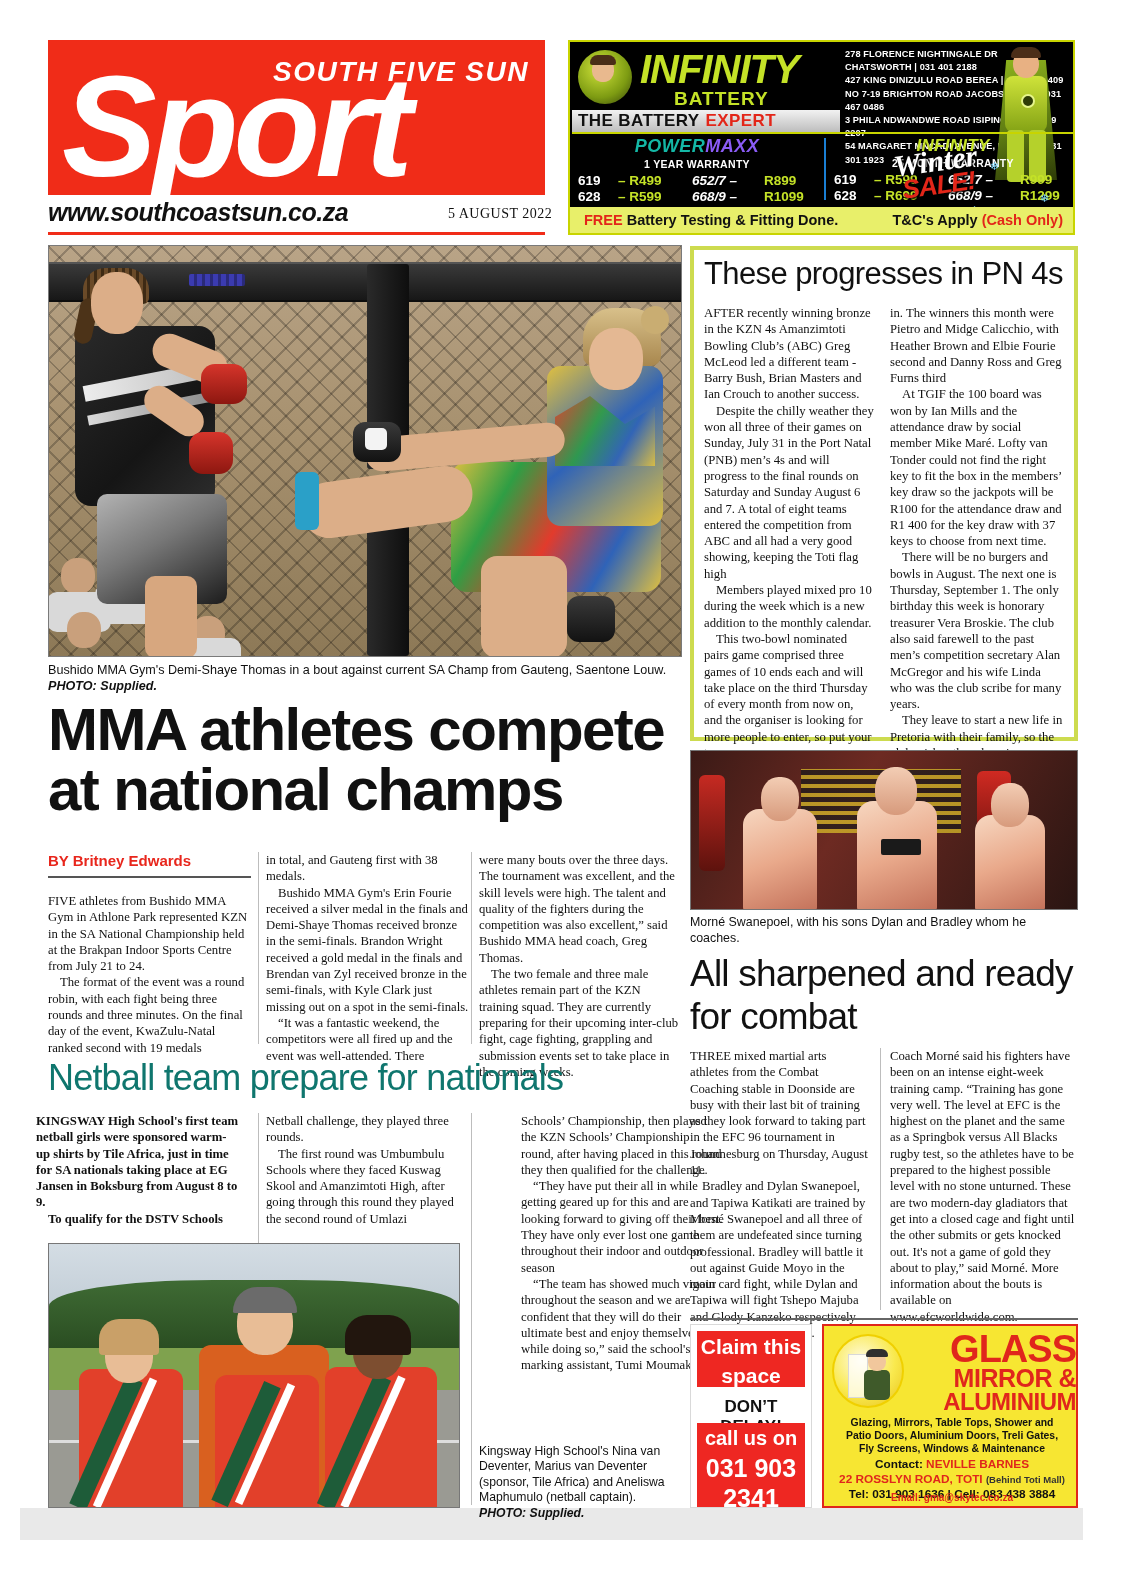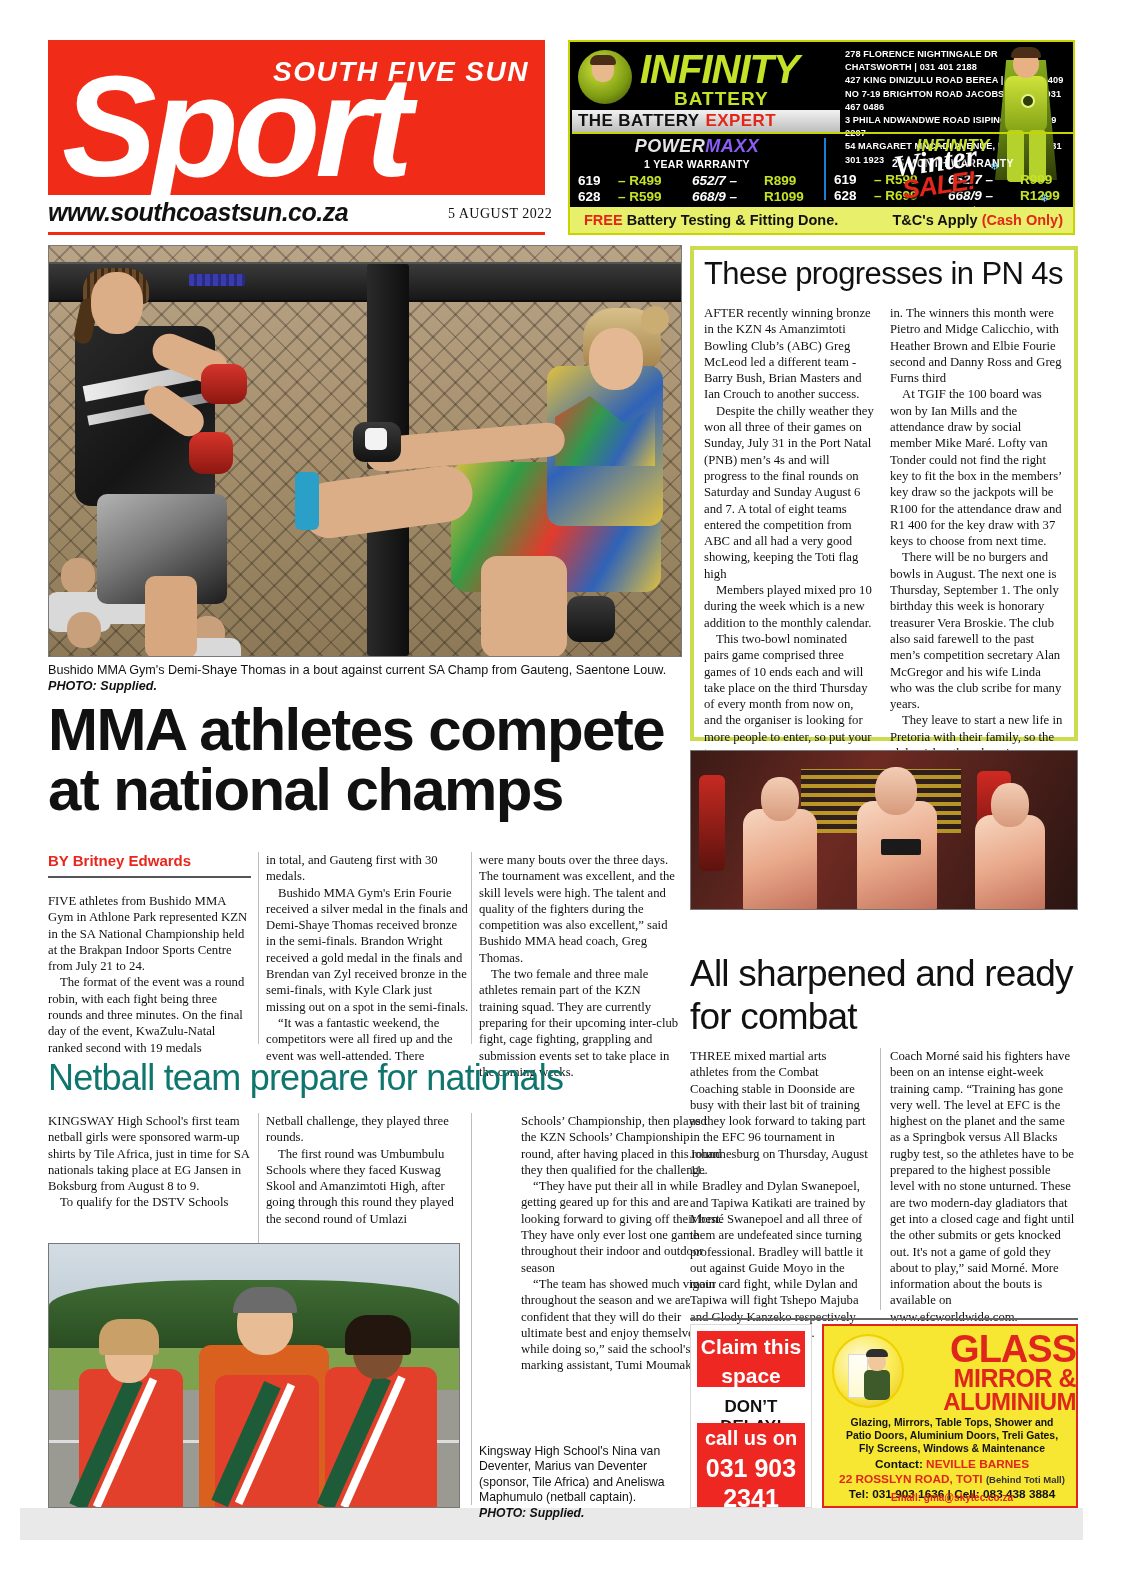--- a/index.html
+++ b/index.html
@@ -74,21 +74,21 @@
   .ab-leg { position:absolute; top:88px; width:17px; height:52px; background:#b5d12b; border-radius:4px; }
   .ab-leg.l { left:24px; } .ab-leg.r { left:46px; }
   .ab-divline { position:absolute; left:2px; top:90px; width:503px; height:2px; background:#c8d400; }
   .ab-cols { position:absolute; left:0; top:94px; width:507px; height:68px; }
   .ab-col { position:absolute; top:0; width:250px; height:68px; }
   .ab-col.left { left:2px; }
   .ab-col.right { left:258px; }
   .ab-vdiv { position:absolute; left:254px; top:96px; width:2px; height:62px; background:#1a7fd4; }
   .ab-brand { text-align:center; font-family:"Liberation Sans", sans-serif; font-weight:bold; font-style:italic;
     font-size:18px; letter-spacing:0.5px; }
-  .ab-brand .pw { color:#e5e5e5; }
+  .ab-brand .pw { color:#14b8a6; }
   .ab-brand .mx { color:#8b5cf6; }
   .ab-brand2 { text-align:center; font-family:"Liberation Sans", sans-serif; font-weight:bold; font-style:italic;
     font-size:17px; color:#c4e227; letter-spacing:0.3px; }
   .ab-war { text-align:center; font-family:"Liberation Sans", sans-serif; font-weight:bold;
     font-size:10.5px; color:#ffffff; margin-top:1px; letter-spacing:0.3px; }
   .ab-prices { margin-top:3px; font-family:"Liberation Sans", sans-serif; font-weight:bold; font-size:13.5px;
     line-height:16px; color:#fff; }
   .ab-prices .row { display:flex; }
   .ab-prices .c1 { width:46px; text-align:left; padding-left:6px; }
   .ab-prices .c2 { width:74px; color:#c4e227; }
@@ -191,21 +191,21 @@
   .bodytext p.first { text-indent:0; }
   .col-mma-1 { position:absolute; left:48px; top:893px; width:203px; }
   .col-mma-2 { position:absolute; left:266px; top:852px; width:203px; }
   .col-mma-3 { position:absolute; left:479px; top:852px; width:203px; }
   .vr { position:absolute; width:1px; background:#bdbdbd; }
 
   
   .headline-netball { position:absolute; left:48px; top:1058px; width:640px;
     font-family:"Liberation Sans", sans-serif; font-size:36px; line-height:40px;
     letter-spacing:-0.8px; color:#0f766e; font-weight:400; }
-  .col-nb-1 { position:absolute; left:48px; top:1113px; width:203px; }
+  .col-nb-1 { position:absolute; left:36px; top:1113px; width:203px;font-weight:bold; }
   .col-nb-2 { position:absolute; left:266px; top:1113px; width:203px; }
   .col-nb-3 { position:absolute; left:479px; top:1113px; width:203px;margin-left:42px; }
   .photo-netball { position:absolute; left:48px; top:1243px; width:412px; height:265px;
     border:1px solid #777; overflow:hidden; background:#9ab87f; }
   .nb-sky { position:absolute; left:0; top:0; width:100%; height:86px; background:linear-gradient(#d4dde4,#bcc8d2); }
   .nb-trees { position:absolute; left:0; top:36px; width:100%; height:78px;
     background:linear-gradient(#3f6b34,#27491f); border-radius:40% 40% 0 0 / 26px 26px 0 0; }
   .nb-grass { position:absolute; left:0; top:104px; width:100%; height:48px; background:#7fa24e; }
   .nb-court { position:absolute; left:0; top:146px; width:100%; height:120px; background:#9a9a93; }
   .nb-line { position:absolute; left:0; top:196px; width:100%; height:3px; background:#ddd; }
@@ -456,21 +456,21 @@
  <div class="byline-rule"></div>
 
  <div class="vr" style="left:258px;top:852px;height:192px;"></div>
  <div class="vr" style="left:471px;top:852px;height:192px;"></div>
 
  <div class="bodytext col-mma-1">
    <p class="first">FIVE athletes from Bushido MMA Gym in Athlone Park represented KZN in the SA National Championship held at the Brakpan Indoor Sports Centre from July 21 to 24.</p>
    <p>The format of the event was a round robin, with each fight being three rounds and three minutes. On the final day of the event, KwaZulu-Natal ranked second with 19 medals</p>
  </div>
  <div class="bodytext col-mma-2">
-   <p class="first">in total, and Gauteng first with 30 medals.</p>
+   <p class="first">in total, and Gauteng first with 38 medals.</p>
    <p>Bushido MMA Gym's Erin Fourie received a silver medal in the finals and Demi-Shaye Thomas received bronze in the semi-finals. Brandon Wright received a gold medal in the finals and Brendan van Zyl received bronze in the semi-finals, with Kyle Clark just missing out on a spot in the semi-finals.</p>
    <p>“It was a fantastic weekend, the competitors were all fired up and the event was well-attended. There</p>
  </div>
  <div class="bodytext col-mma-3">
    <p class="first">were many bouts over the three days. The tournament was excellent, and the skill levels were high. The talent and quality of the fighters during the competition was also excellent,” said Bushido MMA head coach, Greg Thomas.</p>
    <p>The two female and three male athletes remain part of the KZN training squad. They are currently preparing for their upcoming inter-club fight, cage fighting, grappling and submission events set to take place in the coming weeks.</p>
  </div>
 
  <div class="headline-netball">Netball team prepare for nationals</div>
  <div class="vr" style="left:258px;top:1113px;height:392px;"></div>
@@ -549,20 +549,21 @@
    <div class="cb-m" style="left:150px;width:110px;height:142px;">
      <div class="cb-torso" style="left:16px;top:34px;width:80px;height:110px;"></div>
      <div class="cb-head" style="left:34px;top:0px;width:42px;height:48px;"></div>
      <div style="position:absolute;left:40px;top:72px;width:40px;height:16px;background:#1a1a1a;border-radius:2px;"></div>
    </div>
    <div class="cb-m" style="left:272px;width:96px;height:126px;">
      <div class="cb-torso" style="left:12px;top:32px;width:70px;height:96px;"></div>
      <div class="cb-head" style="left:28px;top:0px;"></div>
    </div>
  </div>
+ <div class="cap-combat">Morné Swanepoel, with his sons Dylan and Bradley whom he coaches.</div>
  <div class="headline-combat">All sharpened and ready for combat</div>
  <div class="vr" style="left:880px;top:1048px;height:262px;"></div>
  <div class="bodytext col-cb-1">
    <p class="first">THREE mixed martial arts athletes from the Combat Coaching stable in Doonside are busy with their last bit of training as they look forward to taking part in the EFC 96 tournament in Johannesburg on Thursday, August 11.</p>
    <p>Bradley and Dylan Swanepoel, and Tapiwa Katikati are trained by Morné Swanepoel and all three of them are undefeated since turning professional. Bradley will battle it out against Guide Moyo in the main card fight, while Dylan and Tapiwa will fight Tshepo Majuba and Glody Kanzeko respectively in the preliminary bouts.</p>
  </div>
  <div class="bodytext col-cb-2">
    <p class="first">Coach Morné said his fighters have been on an intense eight-week training camp. “Training has gone very well. The level at EFC is the highest on the planet and the same as a Springbok versus All Blacks rugby test, so the athletes have to be prepared to the highest possible level with no stone unturned. These are two modern-day gladiators that get into a closed cage and fight until the other submits or gets knocked out. It's not a game of gold they about to play,” said Morné. More information about the bouts is available on www.efcworldwide.com.</p>
  </div>
  <div class="rule-right"></div>

